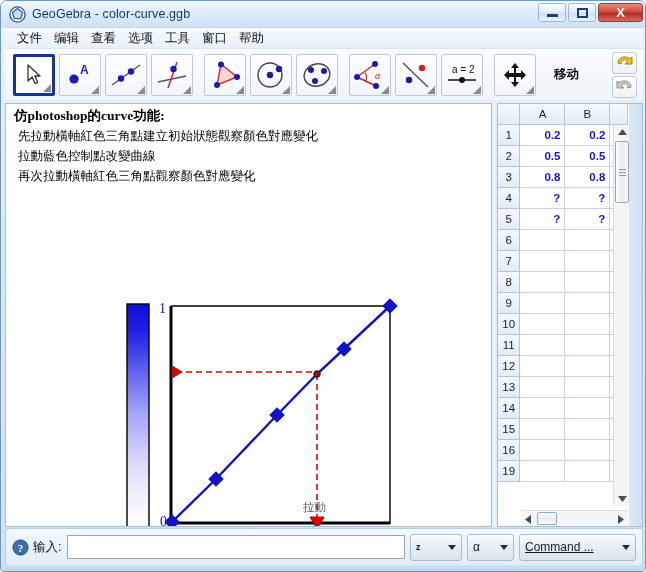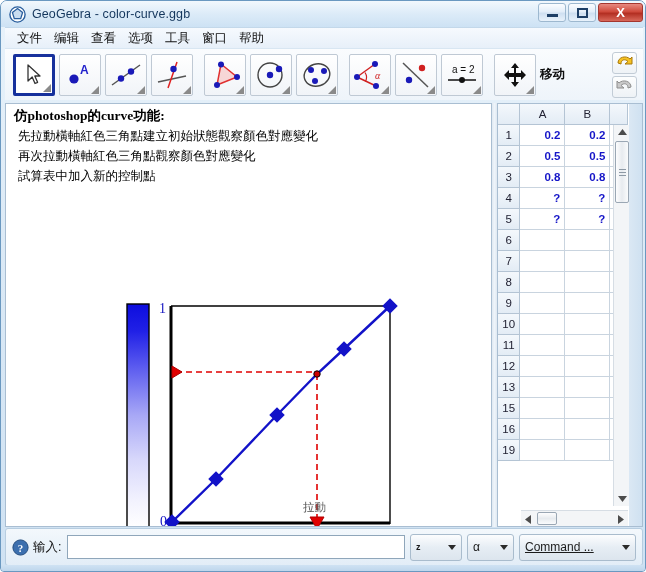--- a/index.html
+++ b/index.html
@@ -89,21 +89,21 @@
     width: 0; height: 0;
     border-left: 4px solid transparent;
     border-top: 4px solid transparent;
     border-right: 4px solid #8a8a8a;
     border-bottom: 4px solid #8a8a8a;
   }
   .tool svg { display: block; }
   .tool-sep { width: 7px; flex: none; }
   .toolname {
     font-size: 12.5px; color: #101010; font-weight: bold;
-    white-space: nowrap;
+    margin-left: 14px; white-space: nowrap;
   }
   .undoredo {
     position: absolute; right: 6px; top: 3px;
     display: flex; flex-direction: column; gap: 2px;
   }
   .urbtn {
     width: 25px; height: 22px;
     border: 1px solid #c2ccd6; border-radius: 3px;
     background: linear-gradient(to bottom,#fdfefe,#eef2f6);
     display: flex; align-items: center; justify-content: center;
@@ -422,22 +422,22 @@
     </div>
   </div>
 
   <div class="main">
 
     <div class="graphics">
 
       <div class="gv-text">
         <div class="gv-l1">仿photoshop的curve功能:</div>
         <div class="gv-li">先拉動橫軸紅色三角點建立初始狀態觀察顏色對應變化</div>
+        <div class="gv-li">拉動藍色控制點改變曲線</div>
         <div class="gv-li">再次拉動橫軸紅色三角點觀察顏色對應變化</div>
-        <div class="gv-li">試算表中加入新的控制點</div>
       </div>
 
       <svg class="gv-svg" width="487" height="424" viewBox="0 0 487 424">
         <defs>
           <linearGradient id="gradV" x1="0" y1="1" x2="0" y2="0">
             <stop offset="0%" stop-color="#ffffff"></stop>
             <stop offset="12%" stop-color="#f2f2fe"></stop>
             <stop offset="30%" stop-color="#d8d8fb"></stop>
             <stop offset="50%" stop-color="#a8a8f6"></stop>
             <stop offset="72%" stop-color="#5a5aef"></stop>
@@ -585,20 +585,26 @@
             <div class="scell"></div>
             <div class="scell pad"></div>
           </div>
           <div class="srow">
             <div class="sh-rowhdr">13</div>
             <div class="scell"></div>
             <div class="scell"></div>
             <div class="scell pad"></div>
           </div>
           <div class="srow">
+            <div class="sh-rowhdr">14</div>
+            <div class="scell"></div>
+            <div class="scell"></div>
+            <div class="scell pad"></div>
+          </div>
+          <div class="srow">
             <div class="sh-rowhdr">15</div>
             <div class="scell"></div>
             <div class="scell"></div>
             <div class="scell pad"></div>
           </div>
           <div class="srow">
             <div class="sh-rowhdr">16</div>
             <div class="scell"></div>
             <div class="scell"></div>
             <div class="scell pad"></div>

